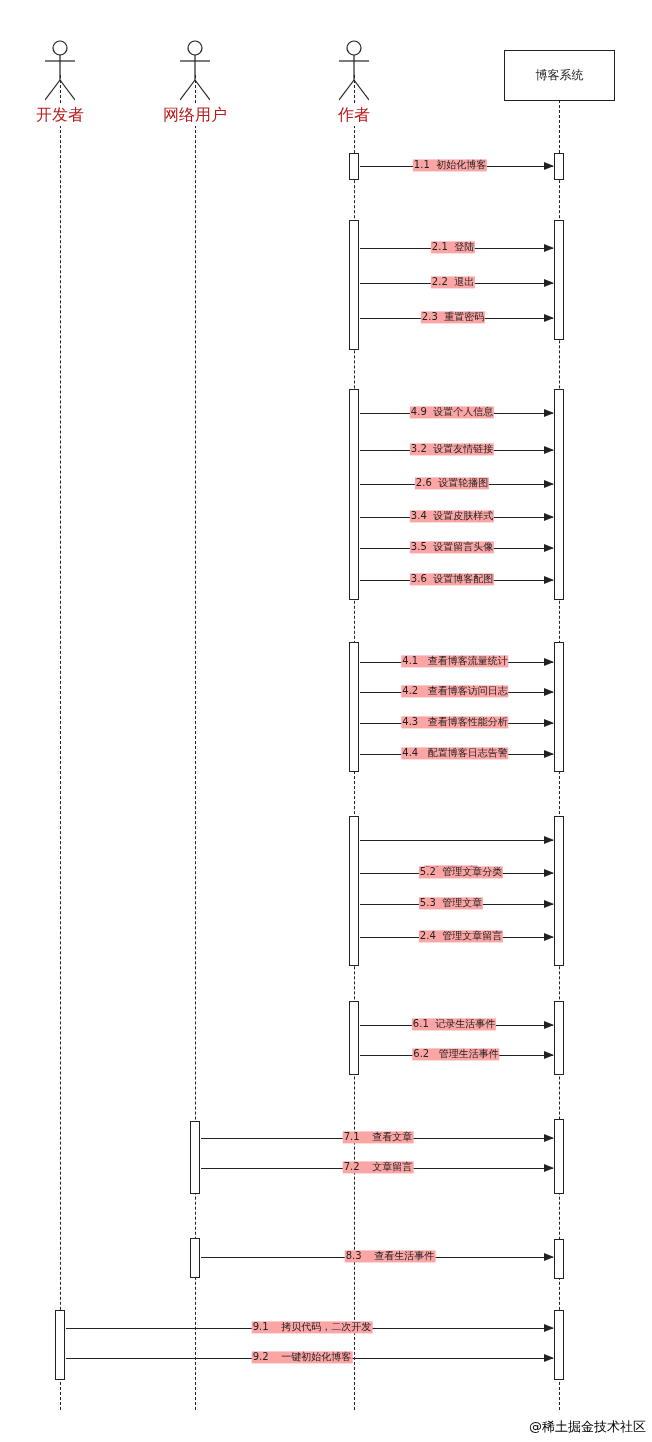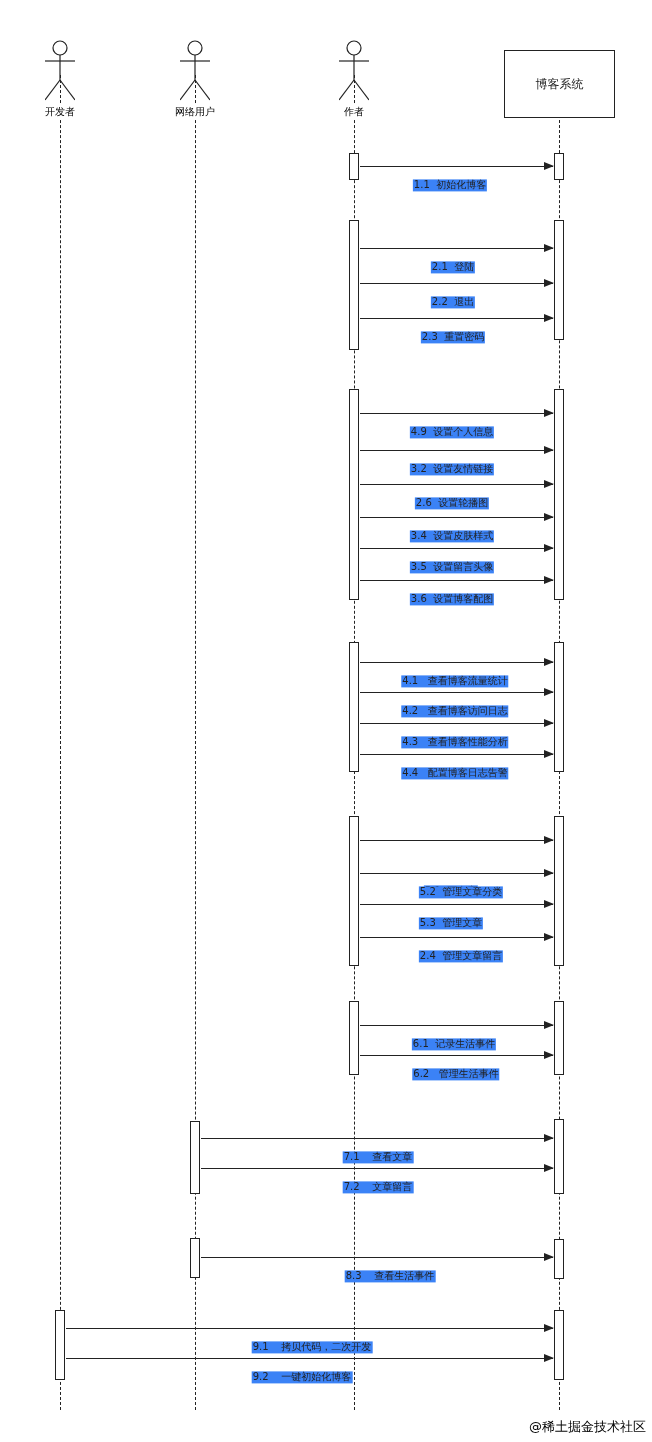--- a/index.html
+++ b/index.html
@@ -1,29 +1,29 @@
 <!DOCTYPE html>
 <html><head>
   <meta charset="utf-8">
   <style>
     html, body { margin:0; padding:0; background:#ffffff; }
     body { width:652px; height:1442px; position:relative; overflow:hidden;
            font-family:"DejaVu Sans", "Liberation Sans", sans-serif; color:#222; }
     #diagram { position:absolute; left:0; top:0; width:652px; height:1442px; }
     .lifeline { position:absolute; width:0; border-left:1px dashed #222; }
-    .actor-label { position:absolute; font-size:10px; color:#000000; transform:translateX(-50%); white-space:nowrap; }
+    .actor-label { position:absolute; font-size:16px; color:#b91c1c; transform:translateX(-50%); white-space:nowrap; }
     .system-box { position:absolute; border:1px solid #222; background:#fff; box-sizing:border-box;
                   display:flex; align-items:center; justify-content:center; font-size:12px; }
     .act-bar { position:absolute; width:10px; border:1px solid #222; background:#fff; box-sizing:border-box; }
     .msg { position:absolute; height:0; border-top:1px solid #222; }
     .msg .head { position:absolute; right:-1px; top:-5px; width:0; height:0;
                  border-top:4.5px solid transparent; border-bottom:4.5px solid transparent;
                  border-left:10px solid #222; }
-    .msg-label { position:absolute; font-size:10px; background:#3b82f6; padding:0 1px;
-                 white-space:pre; transform:translate(-50%,-55%); color:#222; line-height:12px;margin-top:20px; }
+    .msg-label { position:absolute; font-size:10px; background:#fca5a5; padding:0 1px;
+                 white-space:pre; transform:translate(-50%,-55%); color:#222; line-height:12px; }
     .watermark { position:absolute; right:6px; bottom:6px; font-size:13px; color:#000000; }
   </style>
 </head>
 <body>
 
 <div id="diagram">
 
   <div class="lifeline" style="left:60px;top:75px;height:1335px;"></div>
   <div class="lifeline" style="left:195px;top:75px;height:1335px;"></div>
   <div class="lifeline" style="left:354px;top:75px;height:1335px;"></div>
@@ -48,21 +48,21 @@
     <line x1="15" y1="15" x2="15" y2="40" stroke="#222" stroke-width="1.2"></line>
     <line x1="0" y1="21" x2="30" y2="21" stroke="#222" stroke-width="1.2"></line>
     <line x1="15" y1="40" x2="0" y2="60" stroke="#222" stroke-width="1.2"></line>
     <line x1="15" y1="40" x2="30" y2="60" stroke="#222" stroke-width="1.2"></line>
   </svg>
 
   <div class="actor-label" style="left:60px;top:105px;background:#fff;">开发者</div>
   <div class="actor-label" style="left:195px;top:105px;background:#fff;">网络用户</div>
   <div class="actor-label" style="left:354px;top:105px;background:#fff;">作者</div>
 
-  <div class="system-box" style="left:504px;top:50px;width:111px;height:68px;">
+  <div class="system-box" style="left:504px;top:50px;width:111px;height:51px;">
     <span>博客系统</span>
   </div>
 
   <div id="bars">
       <div class="act-bar" style="left: 349px; top: 153px; height: 27px;"></div>
       <div class="act-bar" style="left: 554px; top: 153px; height: 27px;"></div>
       <div class="act-bar" style="left: 349px; top: 220px; height: 130px;"></div>
       <div class="act-bar" style="left: 554px; top: 220px; height: 120px;"></div>
       <div class="act-bar" style="left: 349px; top: 389px; height: 211px;"></div>
       <div class="act-bar" style="left: 554px; top: 389px; height: 211px;"></div>

